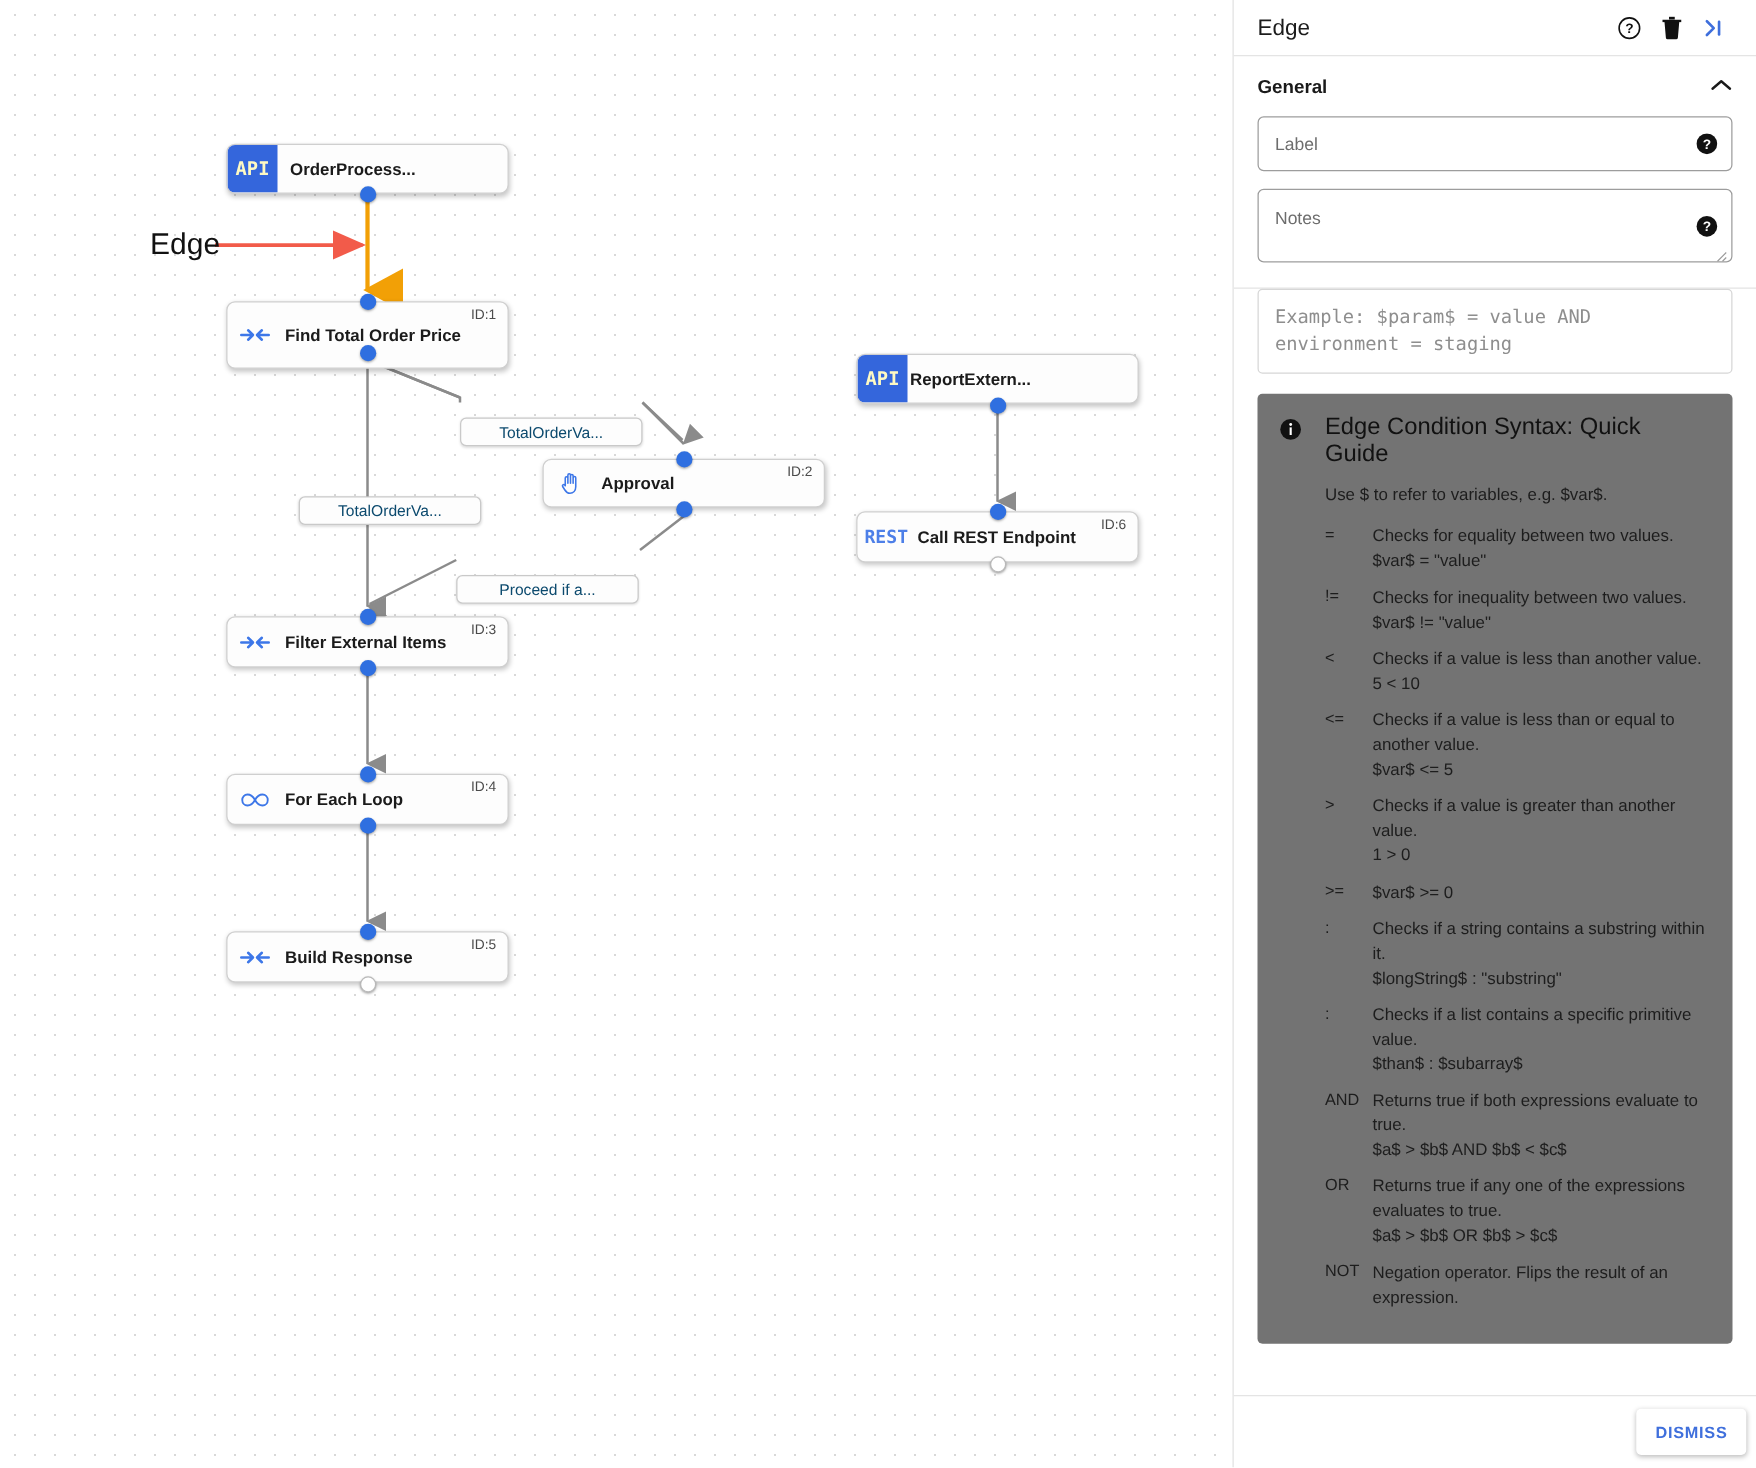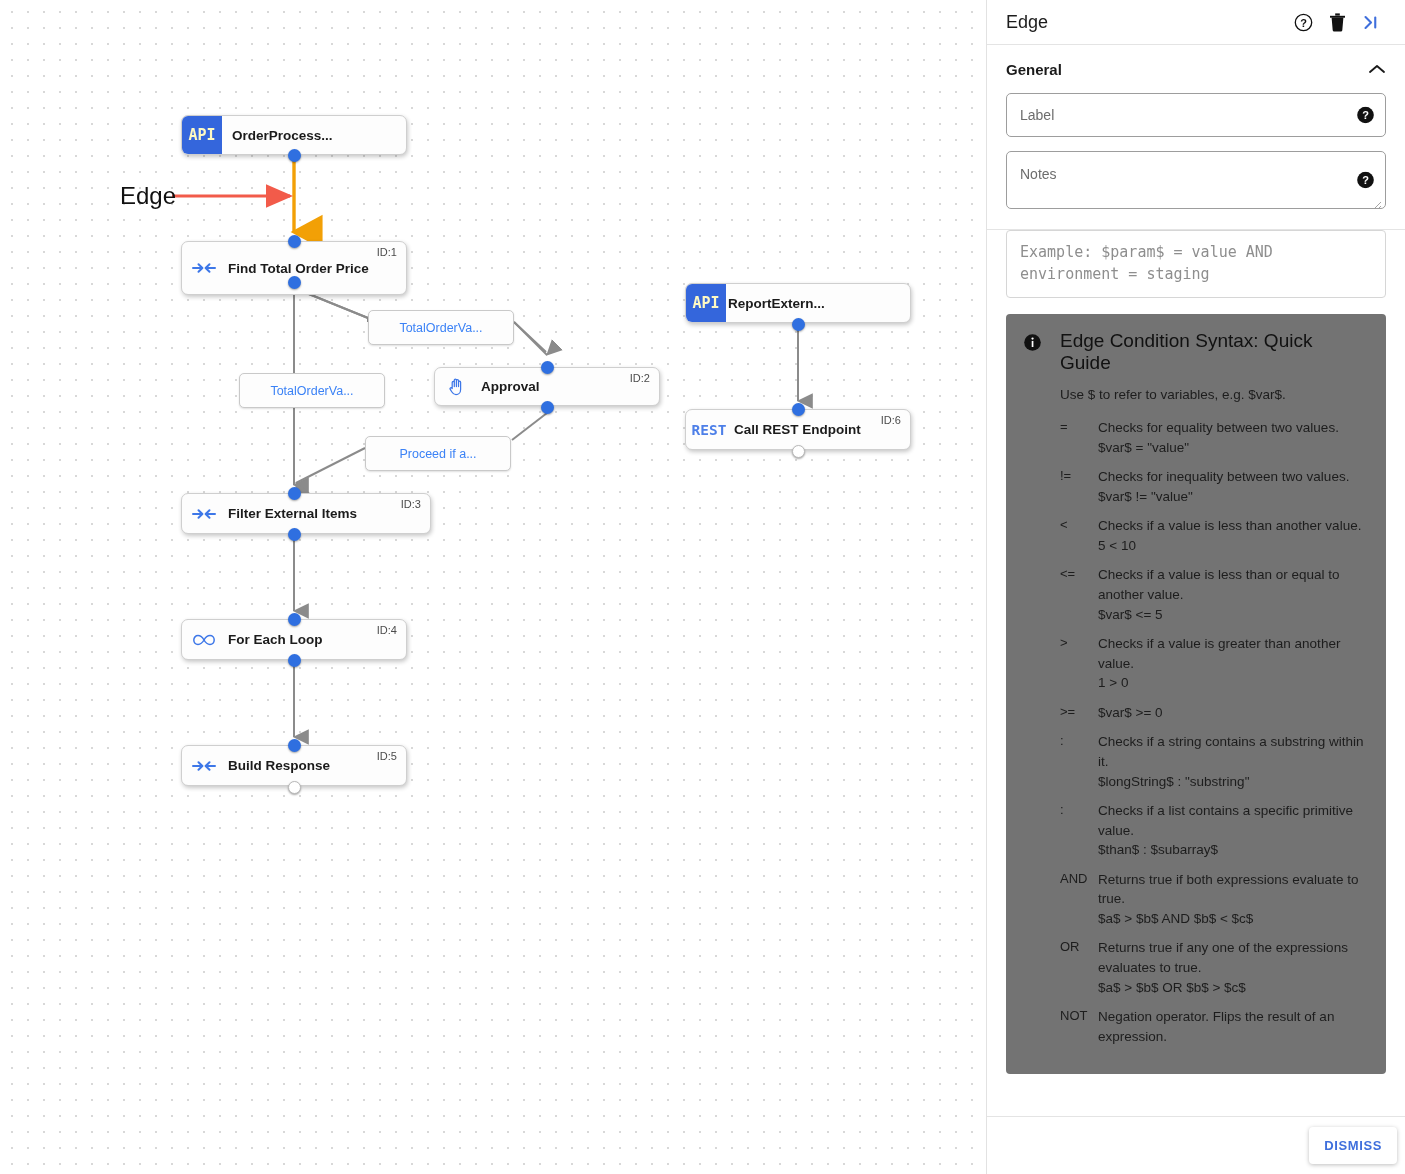--- a/index.html
+++ b/index.html
@@ -66,23 +66,24 @@
     background: #2f6fe0;
     box-shadow: 0 1px 2px rgba(0,0,0,0.35);
   }
   .port.hollow { background: #ffffff; border: 1px solid #b9b9b9; }
   .chip {
     position: absolute;
     background: #fdfdfd;
     border: 1px solid #c9c9c9;
     border-radius: 5px;
     box-shadow: 0 1px 2px rgba(0,0,0,0.13);
-    font-size: 12.5px; color: #3b82f6;
+    font-size: 12.5px; color: #0c4a6e;
     display: flex; align-items: center; justify-content: center;
-    height: 35px;
+    height: 23px;
+    margin-top: 24px;
   }
   .annot-label {
     position: absolute;
     font-size: 24px; color: #111;
     font-family: "Liberation Sans", sans-serif;
   }
 
   
   #panel {
     position: relative;
@@ -247,21 +248,21 @@
         <svg width="20" height="20" viewBox="0 0 20 20">
           <path d="M5.2 11.6 V5.4 a1.05 1.05 0 0 1 2.1 0 V9.6 V3.1 a1.05 1.05 0 0 1 2.1 0 V9.6 V3.6 a1.05 1.05 0 0 1 2.1 0 V9.6 V5.2 a1.05 1.05 0 0 1 2.1 0 V12.4 c0 3.1 -2 5.2 -4.6 5.2 c-2.1 0 -3.2 -1.1 -4.1 -2.6 L3.1 12.2 a1.05 1.05 0 0 1 1.6 -1.3 Z" fill="none" stroke="#3d77e8" stroke-width="1.25" stroke-linejoin="round"></path>
         </svg>
       </div>
       <div class="node-title">Approval</div>
       <div class="node-id">ID:2</div>
     </div>
     <div class="port" style="left:541px; top:361px;"></div>
     <div class="port" style="left:541px; top:401px;"></div>
 
-    <div class="node" style="left:181px; top:493px; width:250px; height:41px;">
+    <div class="node" style="left:181px; top:493px; width:226px; height:41px;">
       <div class="node-ic">
         <svg width="24" height="16" viewBox="0 0 24 16">
           <path d="M1 8 L10 8 M6.5 4.2 L10.4 8 L6.5 11.8" fill="none" stroke="#3d77e8" stroke-width="2" stroke-linecap="round" stroke-linejoin="round"></path>
           <path d="M23 8 L14 8 M17.5 4.2 L13.6 8 L17.5 11.8" fill="none" stroke="#3d77e8" stroke-width="2" stroke-linecap="round" stroke-linejoin="round"></path>
         </svg>
       </div>
       <div class="node-title">Filter External Items</div>
       <div class="node-id">ID:3</div>
     </div>
     <div class="port" style="left:288px; top:487px;"></div>

